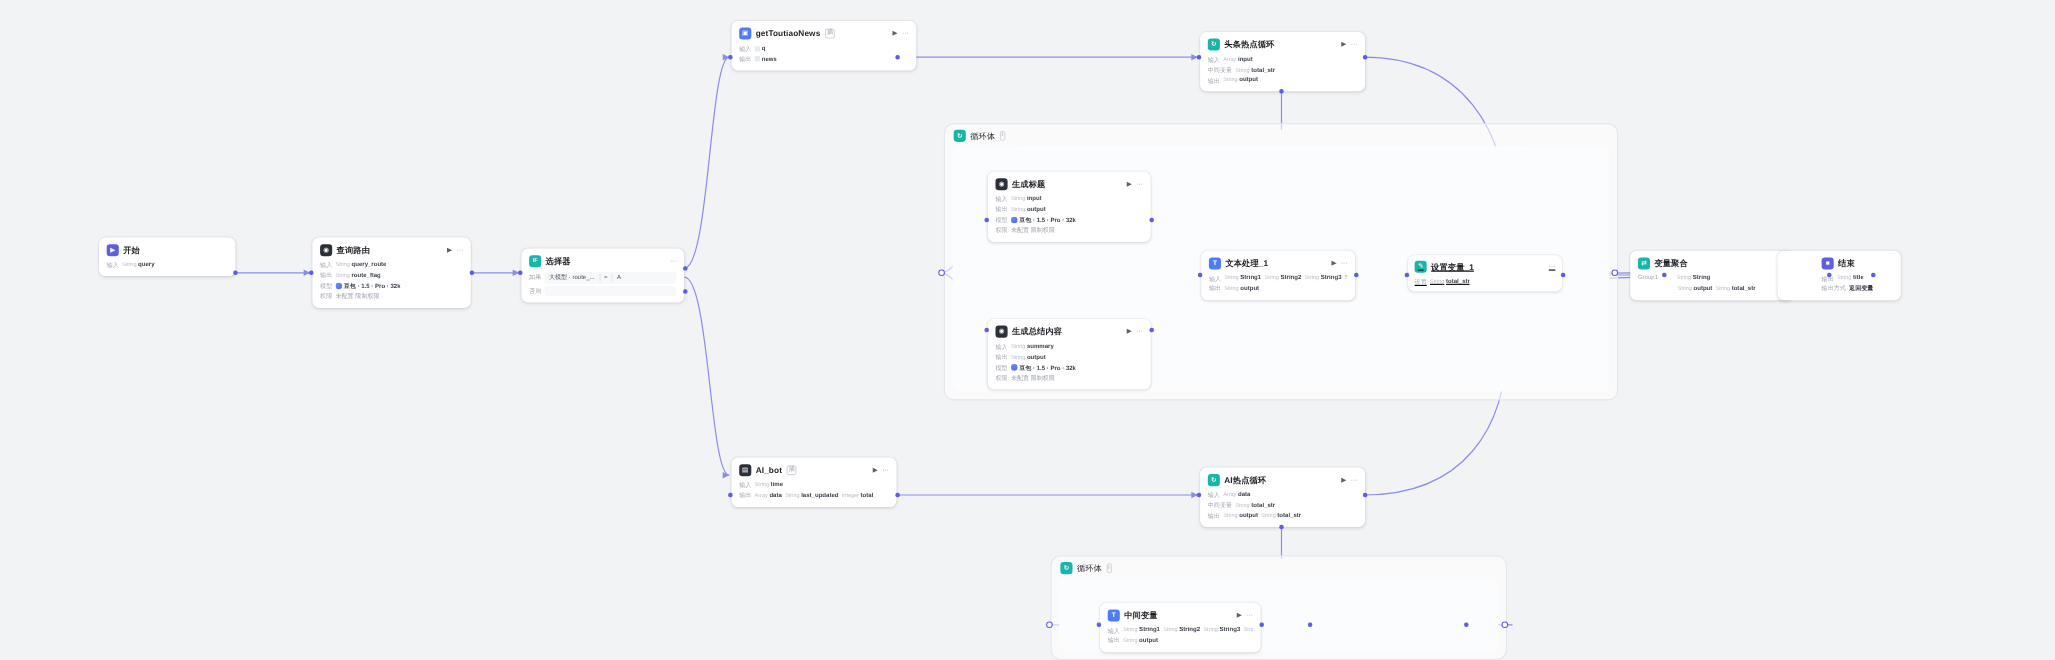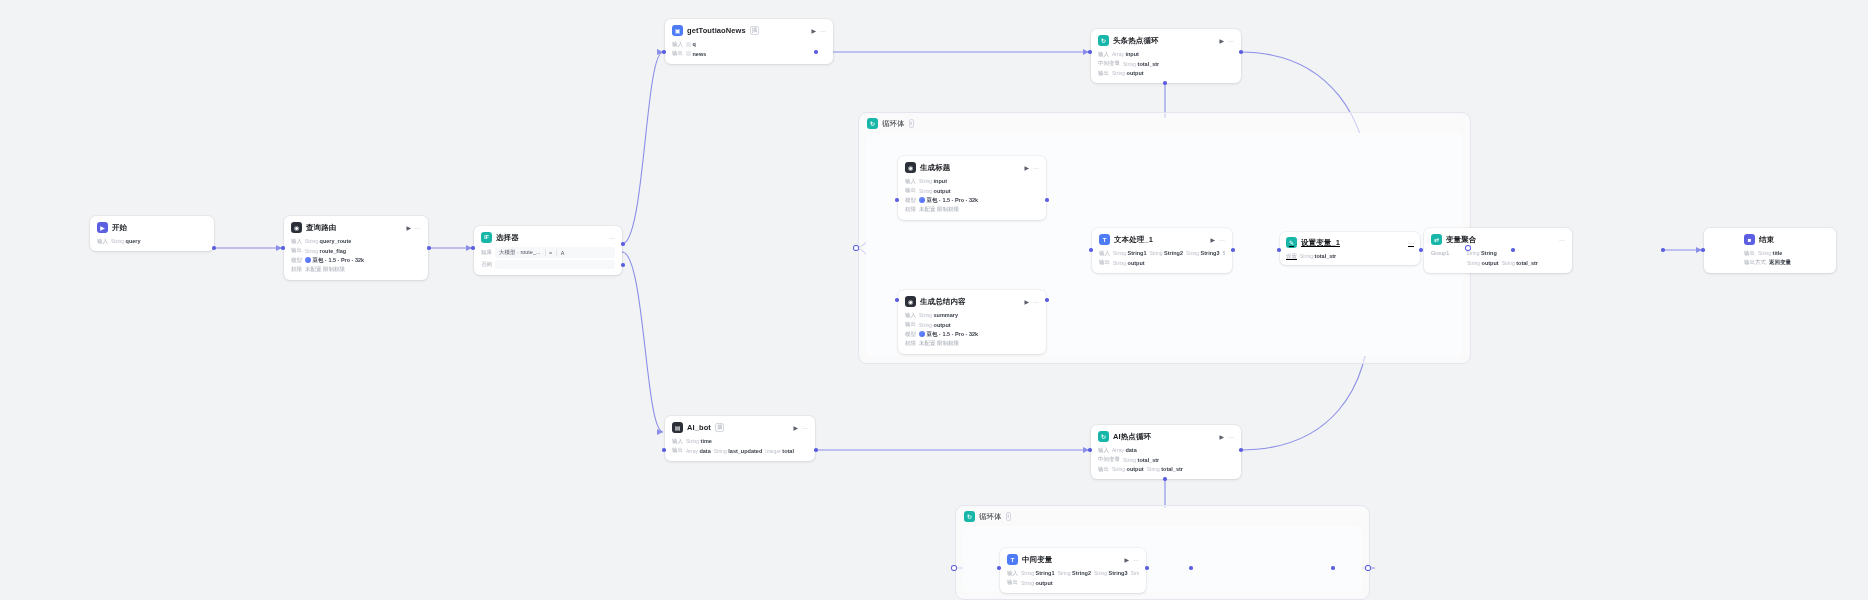--- a/index.html
+++ b/index.html
@@ -561,21 +561,21 @@
             <span class="chip-t">String</span>
             <span class="chip-v">total_str</span>
           </span>
         </span>
       </div>
     </div>
   </div>
   <div class="port" style="left:1277px; top:248px;"></div>
   <div class="port" style="left:1419px; top:248px;"></div>
 
-  <div class="node" style="left:1424px; top:228px; width:148px;">
+  <div class="node" style="left:1482px; top:228px; width:148px;">
     <div class="node-head">
       <span class="node-icon" style="background:#18b6a8">⇄</span>
       <span class="node-title">变量聚合</span>
       <span class="head-spacer"></span>
       <span class="head-btn">···</span>
     </div>
     <div class="rows">
       <div class="row">
         <span class="row-label">Group1</span>
         <span class="chips" style="margin-left:14px;">
@@ -595,21 +595,21 @@
             <span class="chip-t">String</span>
             <span class="chip-v">total_str</span>
           </span>
         </span>
       </div>
     </div>
   </div>
   <div class="port" style="left:1511px; top:248px;"></div>
   <div class="port" style="left:1661px; top:248px;"></div>
 
-  <div class="node" style="left:1704px; top:228px; width:132px;padding-left:40px;">
+  <div class="node" style="left:1616px; top:228px; width:112px;padding-left:40px;">
     <div class="node-head">
       <span class="node-icon" style="background:#5b5fe0">■</span>
       <span class="node-title">结束</span>
     </div>
     <div class="rows">
       <div class="row">
         <span class="row-label">输出</span>
         <span class="chips">
           <span class="chip">
             <span class="chip-t">String</span>

